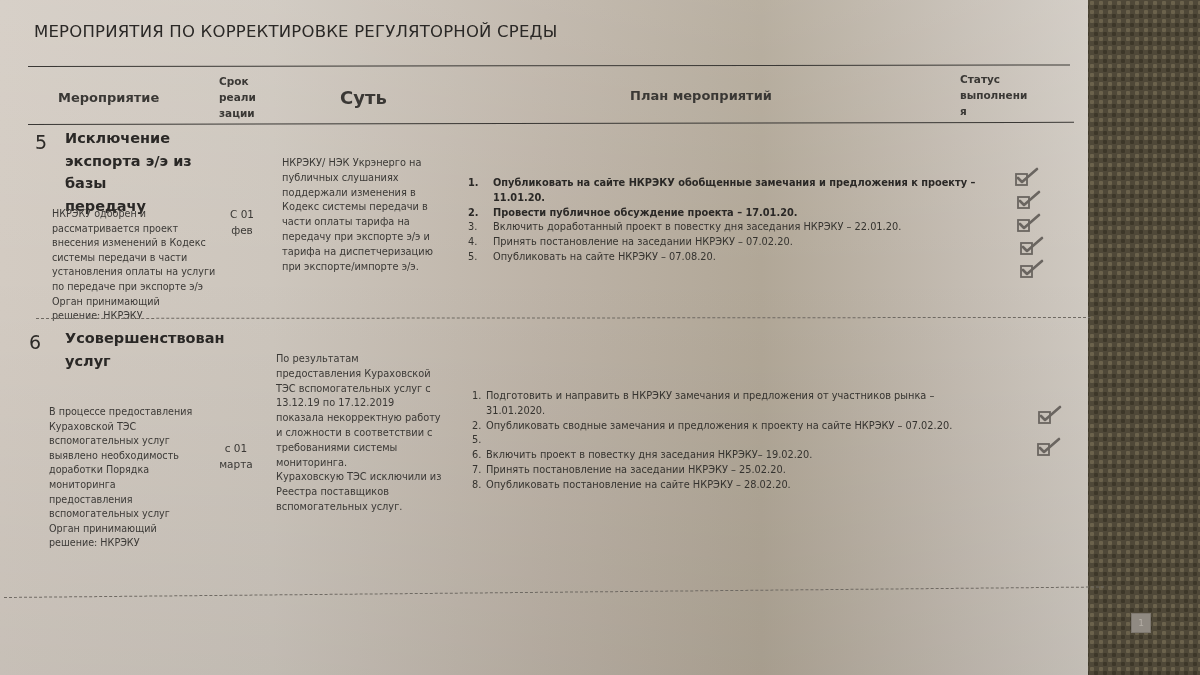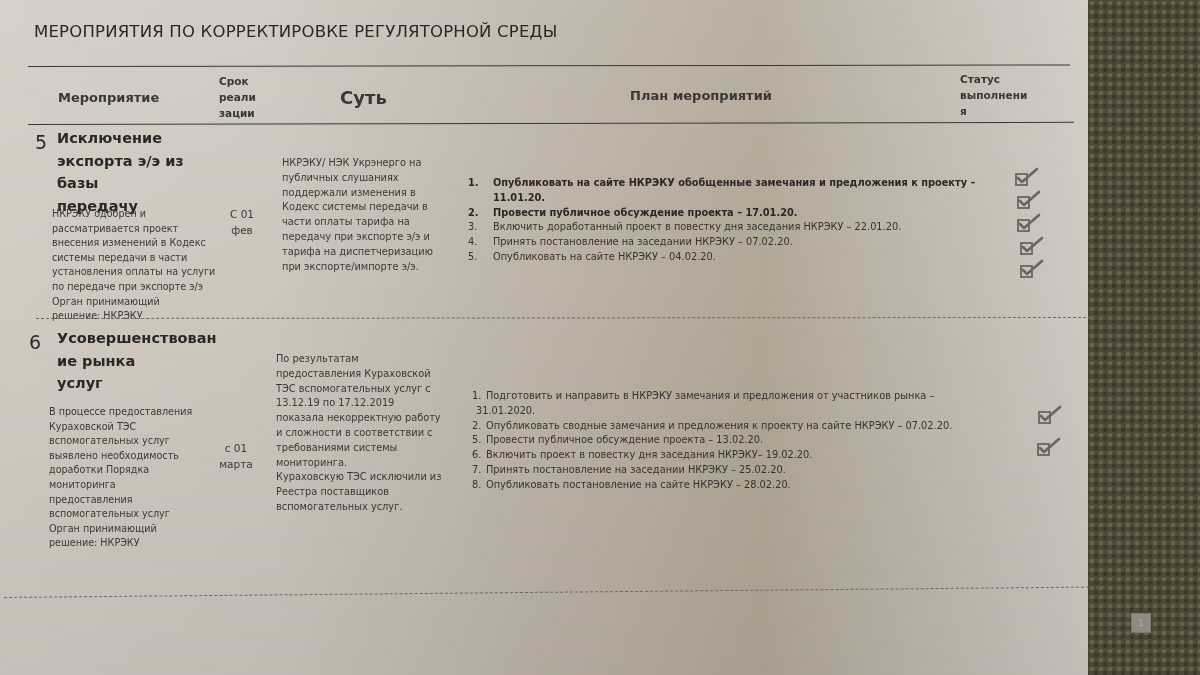--- a/index.html
+++ b/index.html
@@ -76,20 +76,21 @@
       font-size: 19px;
       color: #2c2a27;
     }
     .event-title {
       position: absolute;
       font-size: 14.5px;
       font-weight: bold;
       line-height: 22.5px;
       color: #2a2826;
       width: 170px;
+      margin-left: 8px;
     }
     .event-desc {
       position: absolute;
       font-size: 9.6px;
       line-height: 14.6px;
       color: #3b3936;
     }
     .term {
       position: absolute;
       font-size: 10.5px;
@@ -210,21 +211,21 @@
       <li>
         <span class="num">3.</span>
         <span>Включить доработанный проект в повестку дня заседания НКРЭКУ – 22.01.20.</span>
       </li>
       <li>
         <span class="num">4.</span>
         <span>Принять постановление на заседании НКРЭКУ – 07.02.20.</span>
       </li>
       <li>
         <span class="num">5.</span>
-        <span>Опубликовать на сайте НКРЭКУ – 04.02.20.</span>
+        <span>Опубликовать на сайте НКРЭКУ – 07.08.20.</span>
       </li>
     </ul>
     <div>
       <div class="check" style="left:1014px; top:166px;">
           <svg viewBox="0 0 26 22">
             <rect x="2" y="8" width="11" height="11" fill="none" stroke="#6a6560" stroke-width="1.8"></rect>
             <path d="M4 12 L8 16 L23 3" fill="none" stroke="#6a6560" stroke-width="2.6" stroke-linecap="round" stroke-linejoin="round"></path>
           </svg>
         </div>
       <div class="check" style="left:1016px; top:189px;">
@@ -253,21 +254,20 @@
         </div>
     </div>
   </div>
 
   <div class="dash dash-1"></div>
 
   <div>
     <div class="row-num" style="left:29px; top:331px;">6</div>
     <div class="event-title" style="left:57px; top:327px;">
       <div>Усовершенствован</div>
-      <div>ие рынка</div>
       <div>услуг</div>
     </div>
     <div class="event-desc" style="left:49px; top:405px;">
       <div>В процессе предоставления</div>
       <div>Кураховской ТЭС</div>
       <div>вспомогательных услуг</div>
       <div>выявлено необходимость</div>
       <div>доработки Порядка</div>
       <div>мониторинга</div>
       <div>предоставления</div>
@@ -290,30 +290,29 @@
       <div>мониторинга.</div>
       <div>Кураховскую ТЭС исключили из</div>
       <div>Реестра поставщиков</div>
       <div>вспомогательных услуг.</div>
     </div>
     <ul class="plan plan-b" style="left:472px; top:389px;">
       <li>
         <span class="num">1.</span>
         <span> Подготовить и направить в НКРЭКУ замечания и предложения от участников рынка –</span>
       </li>
-      <li style="margin-left:4px;">
+      <li style="margin-left:14px;">
         <span>31.01.2020.</span>
       </li>
       <li>
         <span class="num">2.</span>
         <span>Опубликовать сводные замечания и предложения к проекту на сайте НКРЭКУ – 07.02.20.</span>
       </li>
       <li>
         <span class="num">5.</span>
-        <span>Провести публичное обсуждение проекта – 13.02.20.</span>
       </li>
       <li>
         <span class="num">6.</span>
         <span>Включить проект в повестку дня заседания НКРЭКУ– 19.02.20.</span>
       </li>
       <li>
         <span class="num">7.</span>
         <span>Принять постановление на заседании НКРЭКУ – 25.02.20.</span>
       </li>
       <li>

